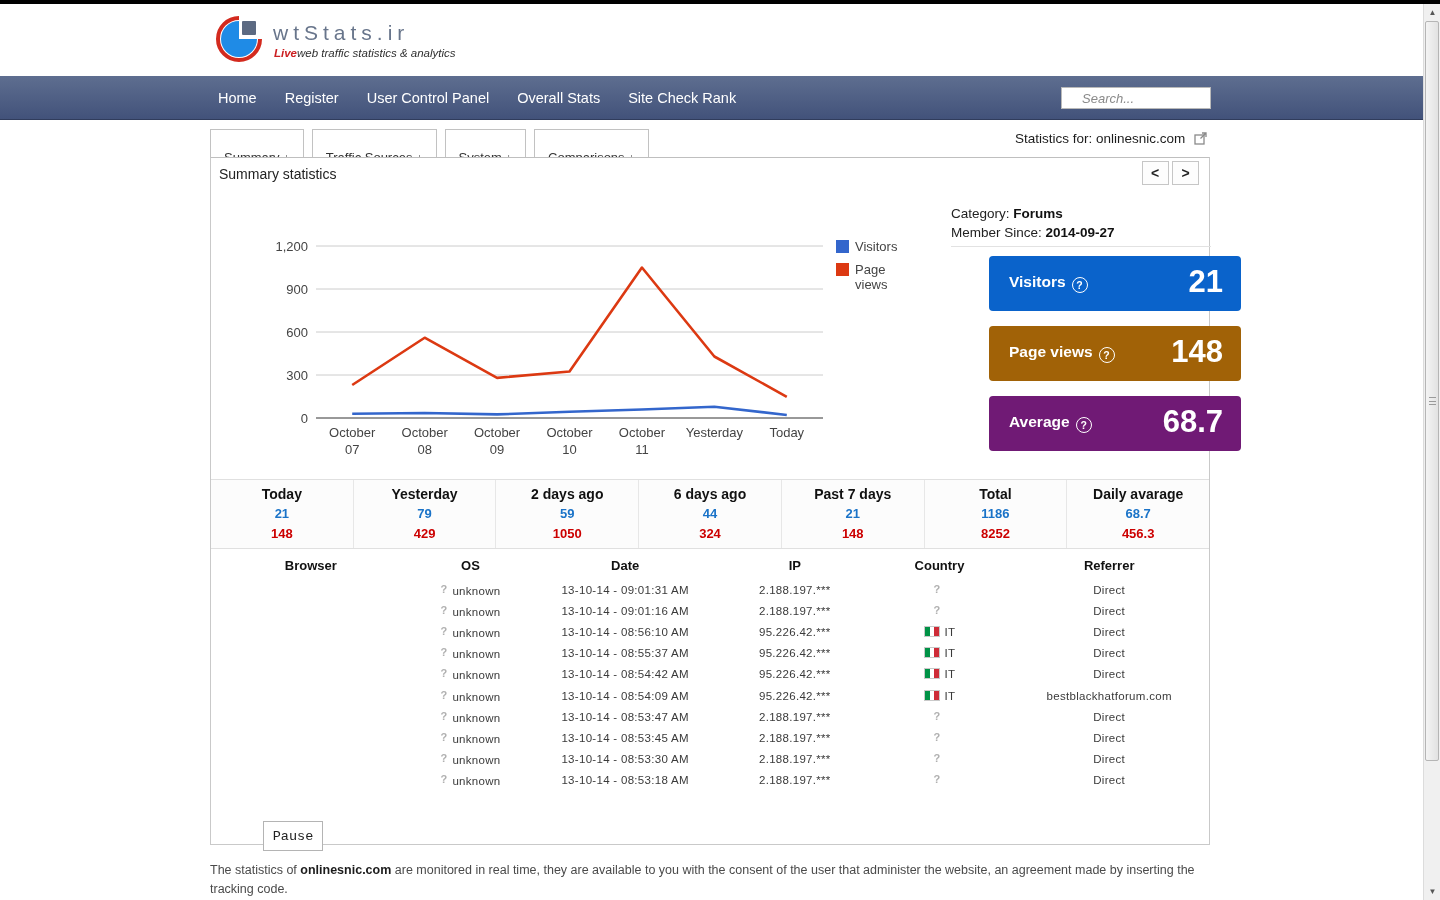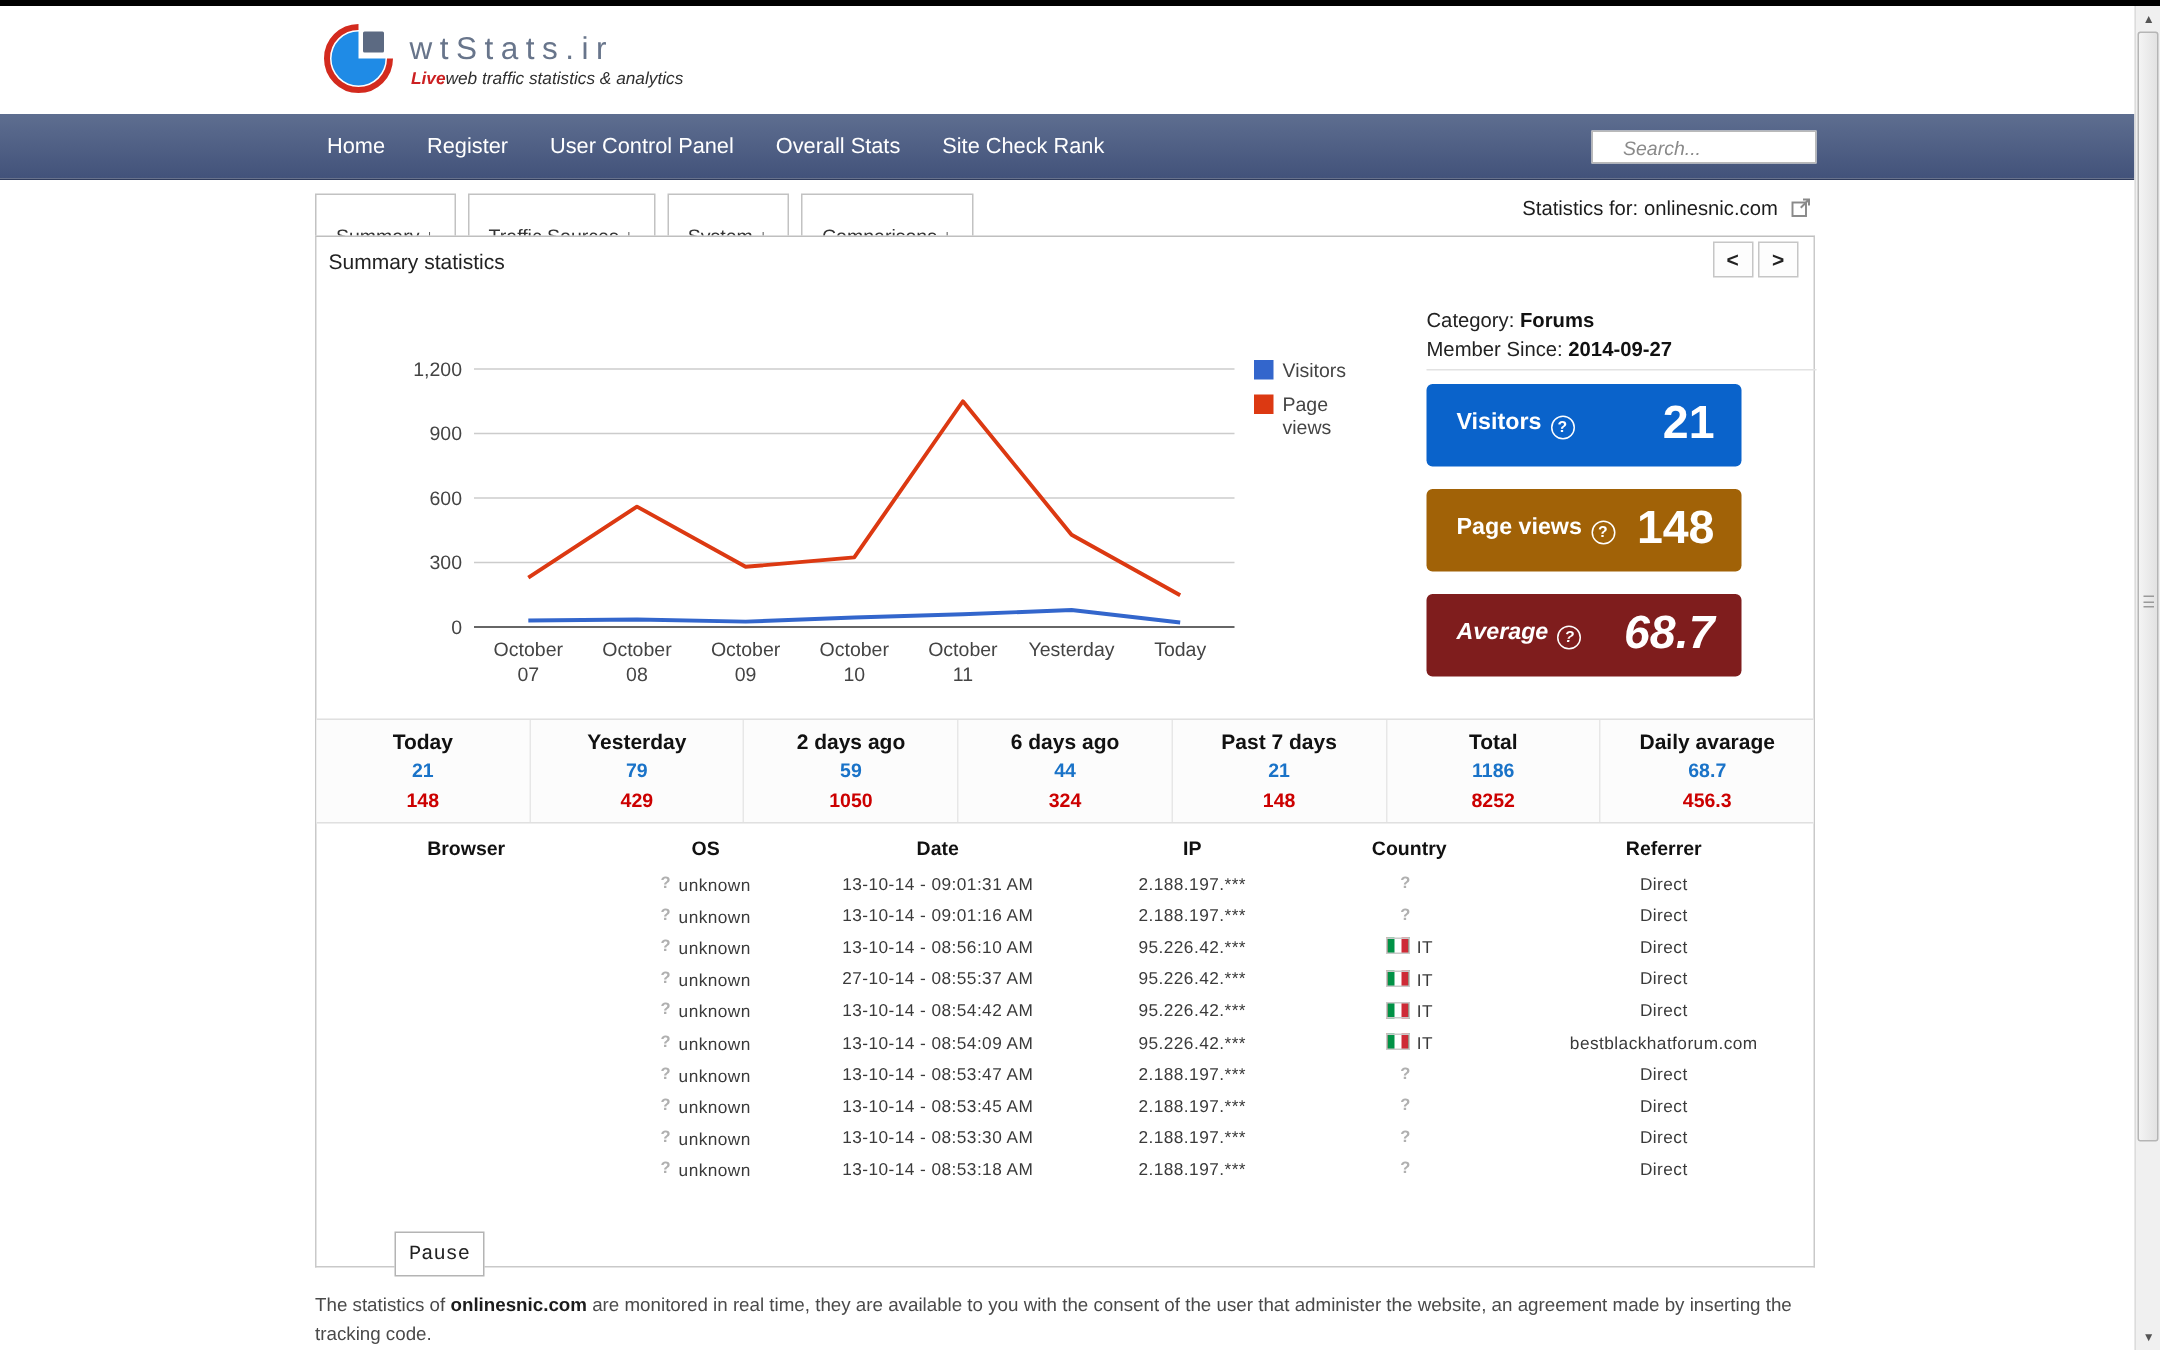--- a/index.html
+++ b/index.html
@@ -63,21 +63,21 @@
   #legend { position:absolute; left:565px; top:38px; font-size:13px; color:#444; }
   .legend-item { margin-bottom:8px; line-height:15px; }
   .legend-swatch { display:inline-block; width:13px; height:13px; margin-right:6px; vertical-align:-2px; }
   .legend-label { display:inline-block; vertical-align:top; width:52px; }
 
   
   #profile { position:absolute; left:740px; top:46px; width:260px; font-size:13.5px; color:#222; line-height:19px; }
   #profile b { color:#111; }
   #profile-divider { position:absolute; left:740px; top:88px; width:260px; border-top:1px solid #e2e2e2; }
   #cards { position:absolute; left:740px; top:98px; width:260px; }
-  .card { position:relative; width:210px; height:55px; border-radius:4px; margin-bottom:15px; color:#fff; }
+  .card { position:relative; width:252px; height:55px; border-radius:4px; margin-bottom:15px; color:#fff;margin-left:38px; }
   .card-label { position:absolute; left:20px; top:17px; font-size:15.5px; font-weight:bold; }
   .q-icon { display:inline-block; width:16px; height:16px; border:1px solid #fff; border-radius:50%;
             font-size:10.5px; line-height:15px; text-align:center; font-weight:bold; vertical-align:-2px; margin-left:6px; }
   .card-value { position:absolute; right:18px; top:8px; font-size:31px; font-weight:bold; }
 
   
   #sumstrip { position:absolute; left:0px; top:321px; width:998px; height:70px; background:#fcfcfc;
               border-top:1px solid #e0e0e0; border-bottom:1px solid #e0e0e0; display:flex; }
   .sum-col { flex:1 1 0; text-align:center; padding-top:6px; border-right:1px solid #e7e7e7; }
   .sum-col:last-child { border-right:none; }
@@ -182,21 +182,21 @@
   <div id="profile-divider"></div>
   <div id="cards">
       <div class="card" style="background: rgb(10, 99, 203);">
         <div class="card-label">Visitors<span class="q-icon">?</span></div>
         <div class="card-value">21</div>
       </div>
       <div class="card" style="background: #a16207;">
         <div class="card-label">Page views<span class="q-icon">?</span></div>
         <div class="card-value">148</div>
       </div>
-      <div class="card" style="background: #7f1d1d; font-style: italic;">
+      <div class="card" style="background: #701a75;">
         <div class="card-label">Average<span class="q-icon">?</span></div>
         <div class="card-value">68.7</div>
       </div>
     </div>
 
   <div id="sumstrip">
       <div class="sum-col">
         <div class="sum-label">Today</div>
         <div class="sum-visitors">21</div>
         <div class="sum-pageviews">148</div>
@@ -273,21 +273,21 @@
           <td></td>
           <td><span class="q-gray">?</span><span>unknown</span></td>
           <td>13-10-14 - 08:56:10 AM</td>
           <td>95.226.42.***</td>
           <td><span class="flag-it"></span><span>IT</span></td>
           <td>Direct</td>
         </tr>
         <tr>
           <td></td>
           <td><span class="q-gray">?</span><span>unknown</span></td>
-          <td>27-10-14 - 08:55:37 AM</td>
+          <td>13-10-14 - 08:55:37 AM</td>
           <td>95.226.42.***</td>
           <td><span class="flag-it"></span><span>IT</span></td>
           <td>Direct</td>
         </tr>
         <tr>
           <td></td>
           <td><span class="q-gray">?</span><span>unknown</span></td>
           <td>13-10-14 - 08:54:42 AM</td>
           <td>95.226.42.***</td>
           <td><span class="flag-it"></span><span>IT</span></td>

